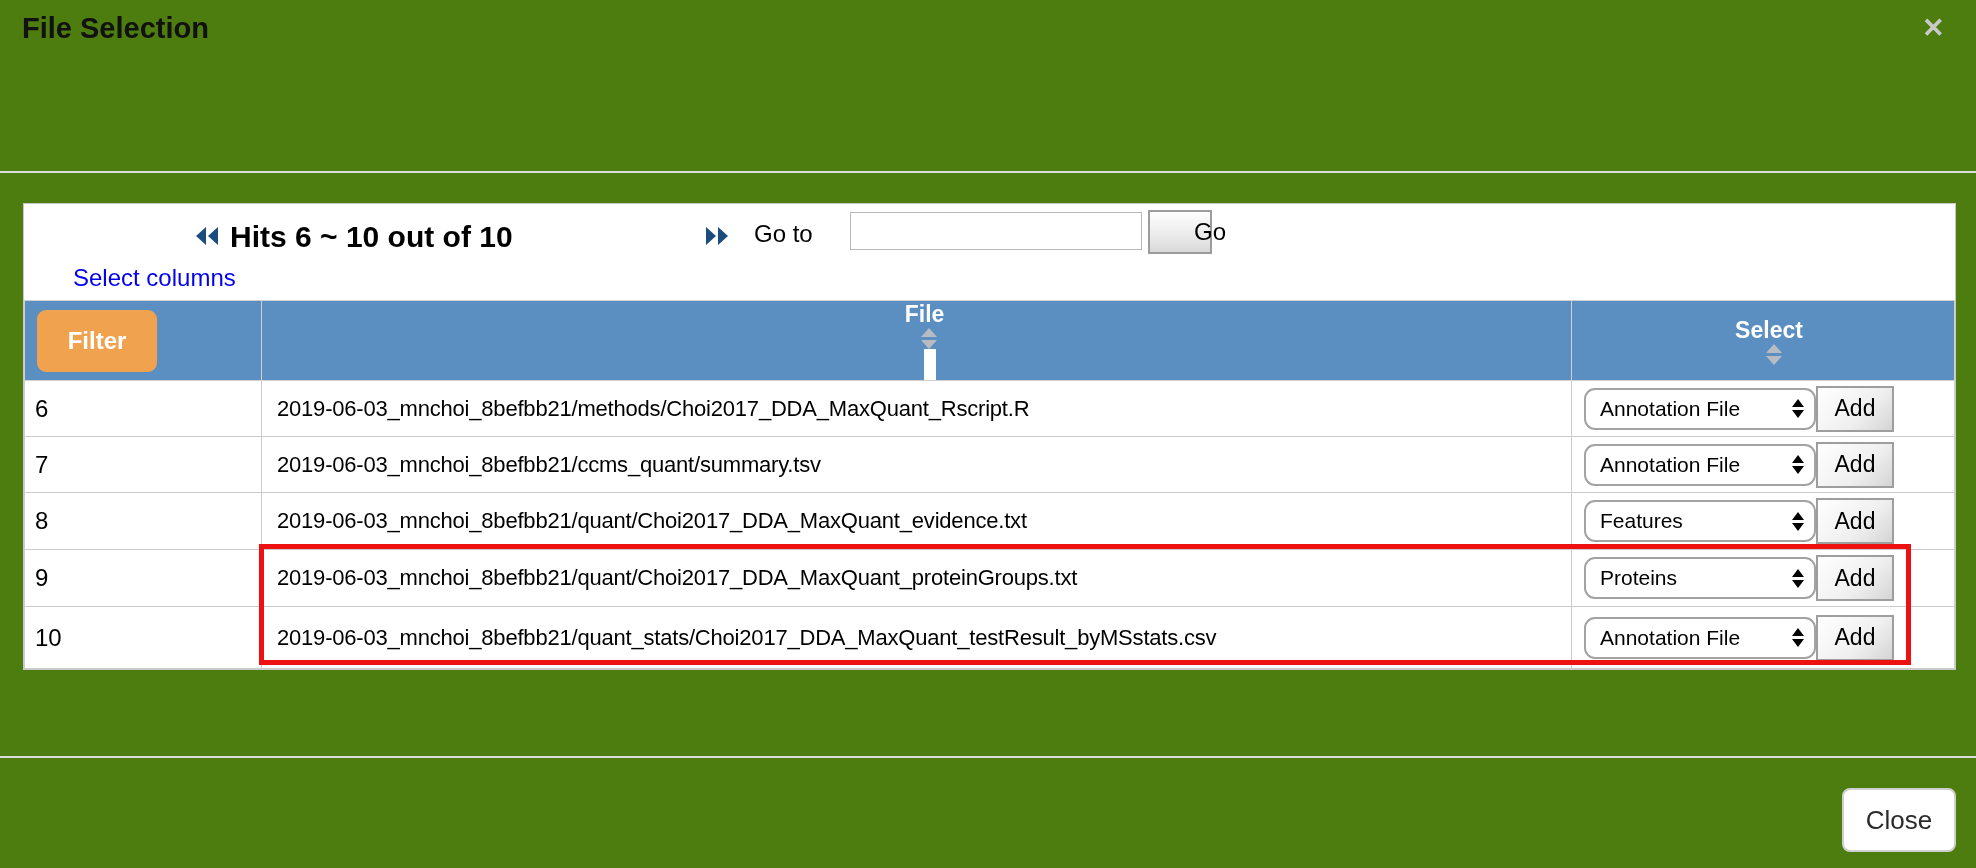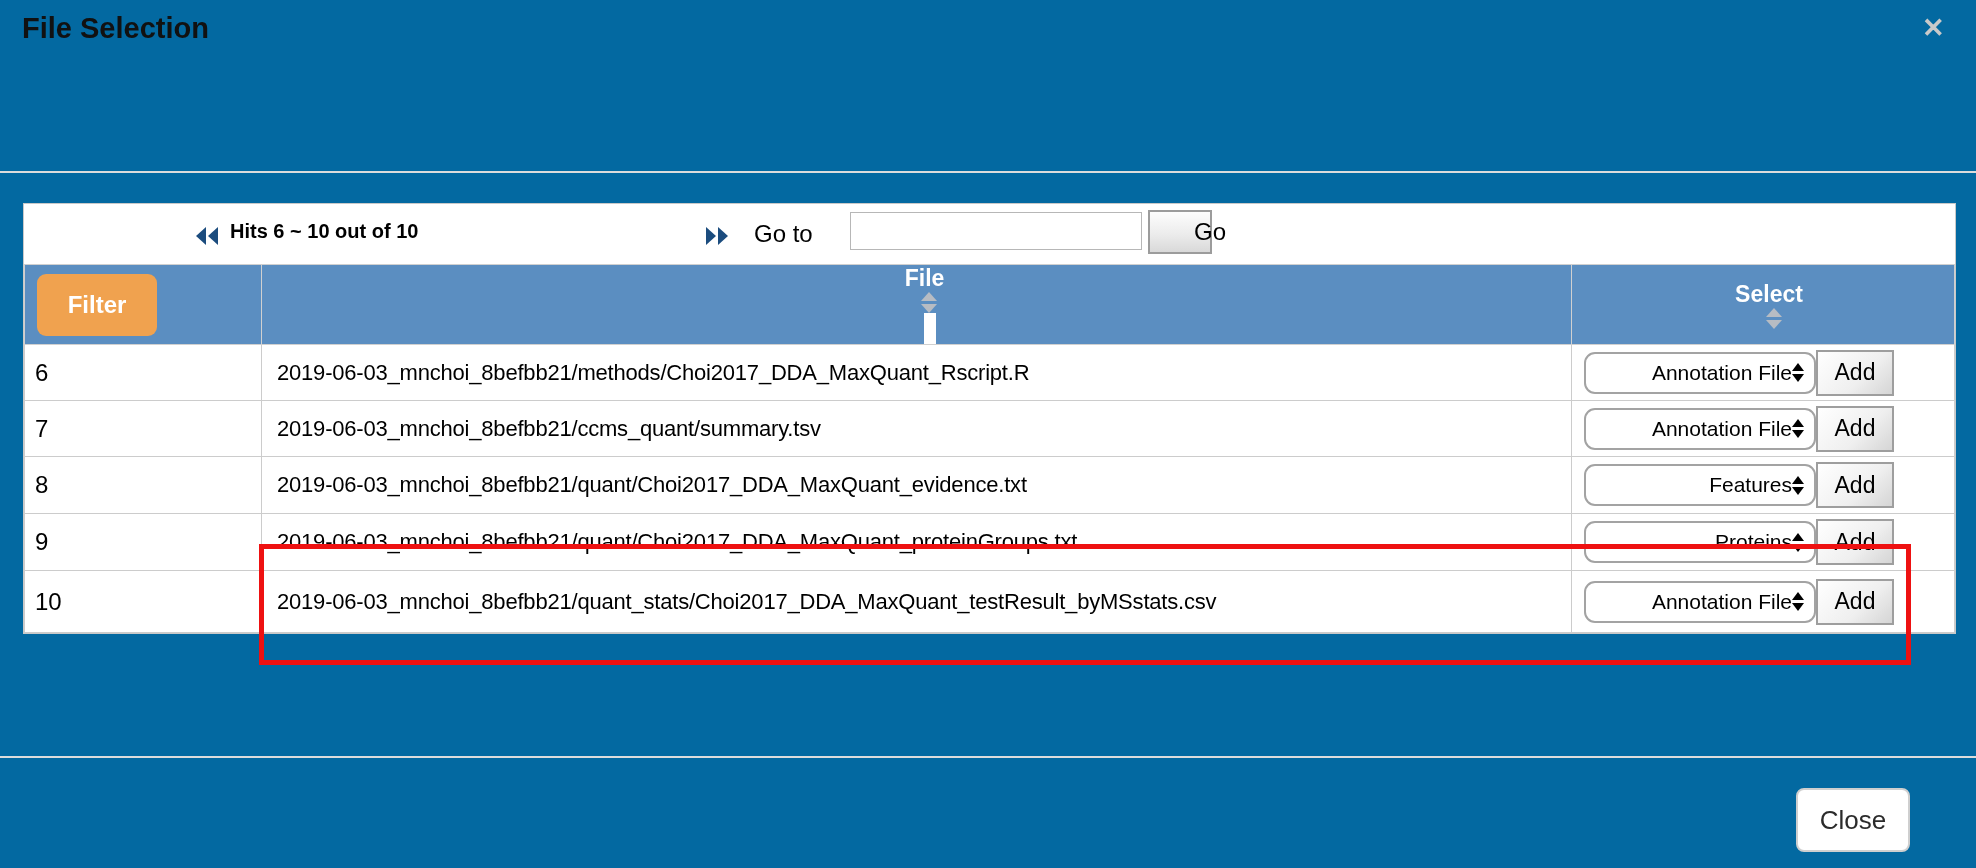--- a/index.html
+++ b/index.html
@@ -1,34 +1,34 @@
 <!DOCTYPE html>
 <html><head>
 <meta charset="utf-8">
 <style>
   html,body{margin:0;padding:0;background:#fff;}
-  .stage{position:relative;width:1976px;height:868px;background:#0369a1;overflow:hidden;
+  .stage{position:relative;width:1976px;height:868px;background:#4d7c0f;overflow:hidden;
          font-family:"Liberation Sans",sans-serif;color:#000;}
 
   .dlg-title{position:absolute;left:22px;top:12px;font-size:29px;font-weight:600;color:#111;}
   .dlg-x{position:absolute;left:1922px;top:12px;font-size:27px;font-weight:700;color:#c9c9c9;cursor:pointer;}
   .task{position:absolute;left:22px;top:84px;font-size:23px;color:#111;}
 
   .hr{position:absolute;left:0;width:1976px;border-top:2px solid #dcdcdc;}
   .hr-top{top:171px;}
   .hr-bottom{top:756px;}
 
   .panel{position:absolute;left:23px;top:203px;width:1931px;border:1px solid #c9c9c9;background:#fff;}
 
   .pagebar{position:relative;height:60px;}
   .nav{position:absolute;top:21px;width:26px;height:22px;cursor:pointer;}
   .nav svg{display:block;}
   .nav-prev{left:170px;}
   .nav-next{left:680px;}
-  .hits{position:absolute;left:206px;top:16px;font-size:20px;font-weight:600;color:#000;}
+  .hits{position:absolute;left:206px;top:16px;font-size:30px;font-weight:600;color:#000;}
   .goto-label{position:absolute;left:730px;top:16px;font-size:24px;color:#000;}
   .goto-input{position:absolute;left:826px;top:8px;width:292px;height:38px;border:1px solid #b7b7b7;
               box-sizing:border-box;font-size:22px;font-family:inherit;padding:0 8px;outline:none;}
   .go-btn{position:absolute;left:1124px;top:6px;width:64px;height:44px;border:2px solid #9c9c9c;
           background:linear-gradient(180deg,#fdfdfd 0%,#ececec 55%,#d9d9d9 100%);
           font-size:24px;font-family:inherit;color:#000;cursor:pointer;padding-left:44px;}
 
   .selcols-row{position:relative;height:36px;}
   .selcols{position:absolute;left:49px;top:0;font-size:24px;color:#0202ee;text-decoration:none;cursor:pointer;}
 
@@ -59,37 +59,37 @@
   .file-filter{margin-left:13px;width:153px;height:38px;border:1px solid #b7b7b7;box-sizing:border-box;
                font-size:22px;font-family:inherit;padding:0 6px;outline:none;}
 
   tr.datarow{height:56px;background:#fff;}
   tr.r8,tr.r9{height:57px;}
   tr.r10{height:62px;}
   .idx{font-size:24px;padding-left:10px;}
   .fpath{font-size:22px;padding-left:15px;color:#000;letter-spacing:-0.2px;}
 
   .sel-wrap{display:flex;align-items:center;padding-left:12px;}
-  .fake-select{display:inline-flex;align-items:center;justify-content:flex-end;width:232px;height:42px;
+  .fake-select{display:inline-flex;align-items:center;justify-content:space-between;width:232px;height:42px;
                border:2px solid #a3a3a3;border-radius:11px;background:#fff;box-sizing:border-box;
                padding:0 10px 0 14px;cursor:pointer;}
   .fake-select .selval{font-size:21px;color:#000;white-space:nowrap;}
   .updown{display:inline-flex;flex-direction:column;align-items:center;}
   .su{width:0;height:0;border-left:6px solid transparent;border-right:6px solid transparent;
       border-bottom:8px solid #000;}
   .sd{width:0;height:0;border-left:6px solid transparent;border-right:6px solid transparent;
       border-top:8px solid #000;margin-top:3px;}
   .add-btn{width:78px;height:46px;border:2px solid #9e9e9e;
            background:linear-gradient(135deg,#ffffff 0%,#efefef 60%,#d5d5d5 100%);
            font-size:23px;font-family:inherit;color:#000;cursor:pointer;}
 
   .red-rect{position:absolute;left:259px;top:544px;width:1652px;height:121px;
             border:5px solid #ee1111;box-sizing:border-box;pointer-events:none;}
 
-  .close-btn{position:absolute;left:1796px;top:788px;width:114px;height:64px;border:2px solid #cfcfcf;
+  .close-btn{position:absolute;left:1842px;top:788px;width:114px;height:64px;border:2px solid #cfcfcf;
              border-radius:8px;background:#fff;font-size:26px;font-family:inherit;color:#2b2b2b;cursor:pointer;}
 </style>
 </head>
 <body>
 
 <div class="stage">
 
   <div class="dlg-title">File Selection</div>
   <div class="dlg-x">✕</div>
 
@@ -109,20 +109,23 @@
         <svg width="26" height="22" viewBox="0 0 26 22">
             <path d="M2 2 L12 11 L2 20 Z" fill="#1b4c7e"></path>
             <path d="M14 2 L24 11 L14 20 Z" fill="#1b4c7e"></path>
           </svg>
       </span>
       <span class="goto-label">Go to</span>
       <input class="goto-input" type="text" value="" style="">
       <button class="go-btn">Go</button>
     </div>
 
+    <div class="selcols-row">
+      <a class="selcols">Select columns</a>
+    </div>
 
     <table class="files">
       <tbody>
           <tr class="thead">
         <th class="c1">
           <button class="filter-btn">Filter</button>
         </th>
         <th class="c2">
           <span class="hdr-cell-inner">
             <span class="hdr-label">File</span>

